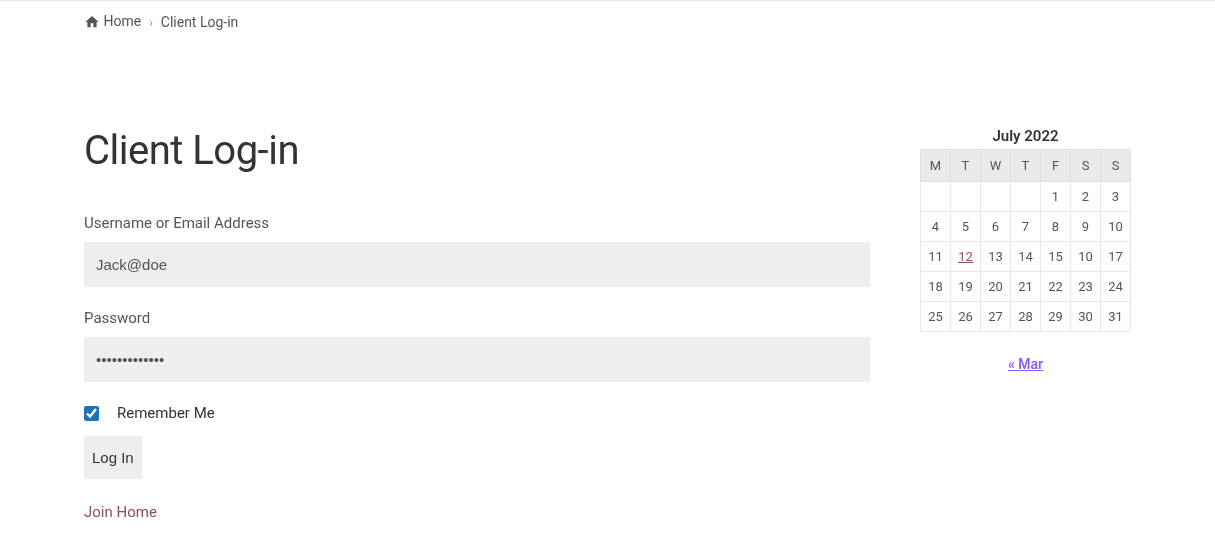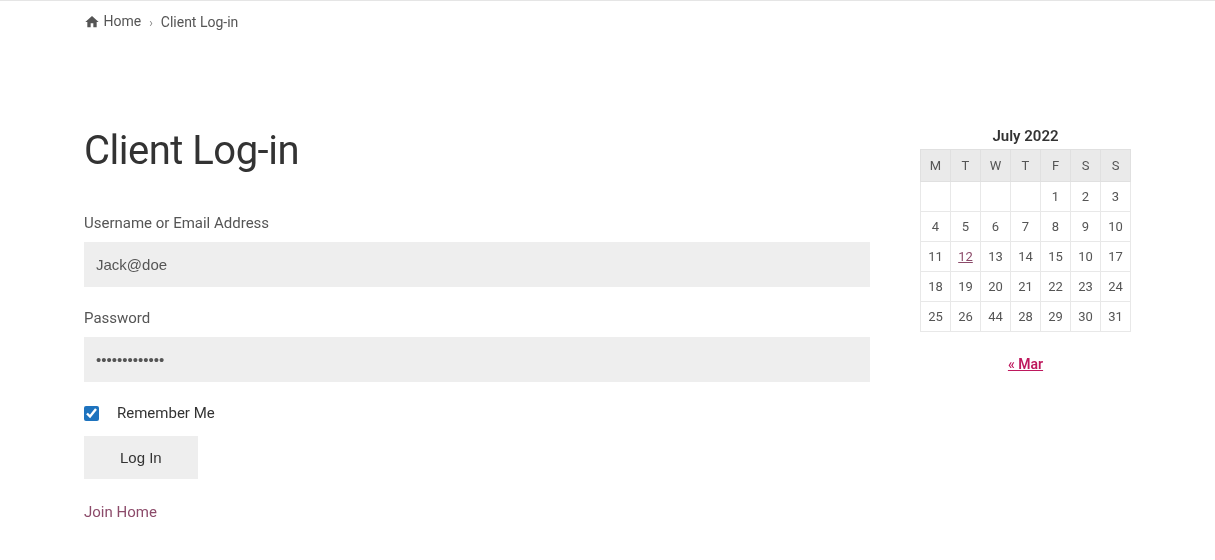--- a/index.html
+++ b/index.html
@@ -86,21 +86,21 @@
     .checkbox-row input[type="checkbox"] {
       width: 15px;
       height: 15px;
       accent-color: #1e73be;
     }
     .checkbox-label {
       font-size: 15px;
       color: #333;
     }
     .login-button {
-      padding: 13px 36px;
+      padding: 13px 8px;
       background: #eeeeee;
       border: none;
       font-size: 15px;
       color: #333;
       cursor: pointer;
       margin-bottom: 24px;
     }
     .join-link {
       display: block;
       color: #8c4b6a;
@@ -140,21 +140,21 @@
     }
     .calendar-table td a {
       color: #8c4b6a;
       text-decoration: underline;
     }
     .calendar-nav {
       text-align: center;
       margin-top: 22px;
     }
     .calendar-nav a {
-      color: #be185d;
+      color: #8b5cf6;
       font-size: 14px;
       text-decoration: underline;
       font-weight: 600;
     }
   </style>
 </head>
 <body>
 
 <div class="top-border"></div>
 
@@ -243,21 +243,21 @@
               <td>19</td>
               <td>20</td>
               <td>21</td>
               <td>22</td>
               <td>23</td>
               <td>24</td>
             </tr>
             <tr>
               <td>25</td>
               <td>26</td>
-              <td>44</td>
+              <td>27</td>
               <td>28</td>
               <td>29</td>
               <td>30</td>
               <td>31</td>
             </tr>
           </tbody>
       </table>
       <div class="calendar-nav">
         <a href="#">« Mar</a>
       </div>

